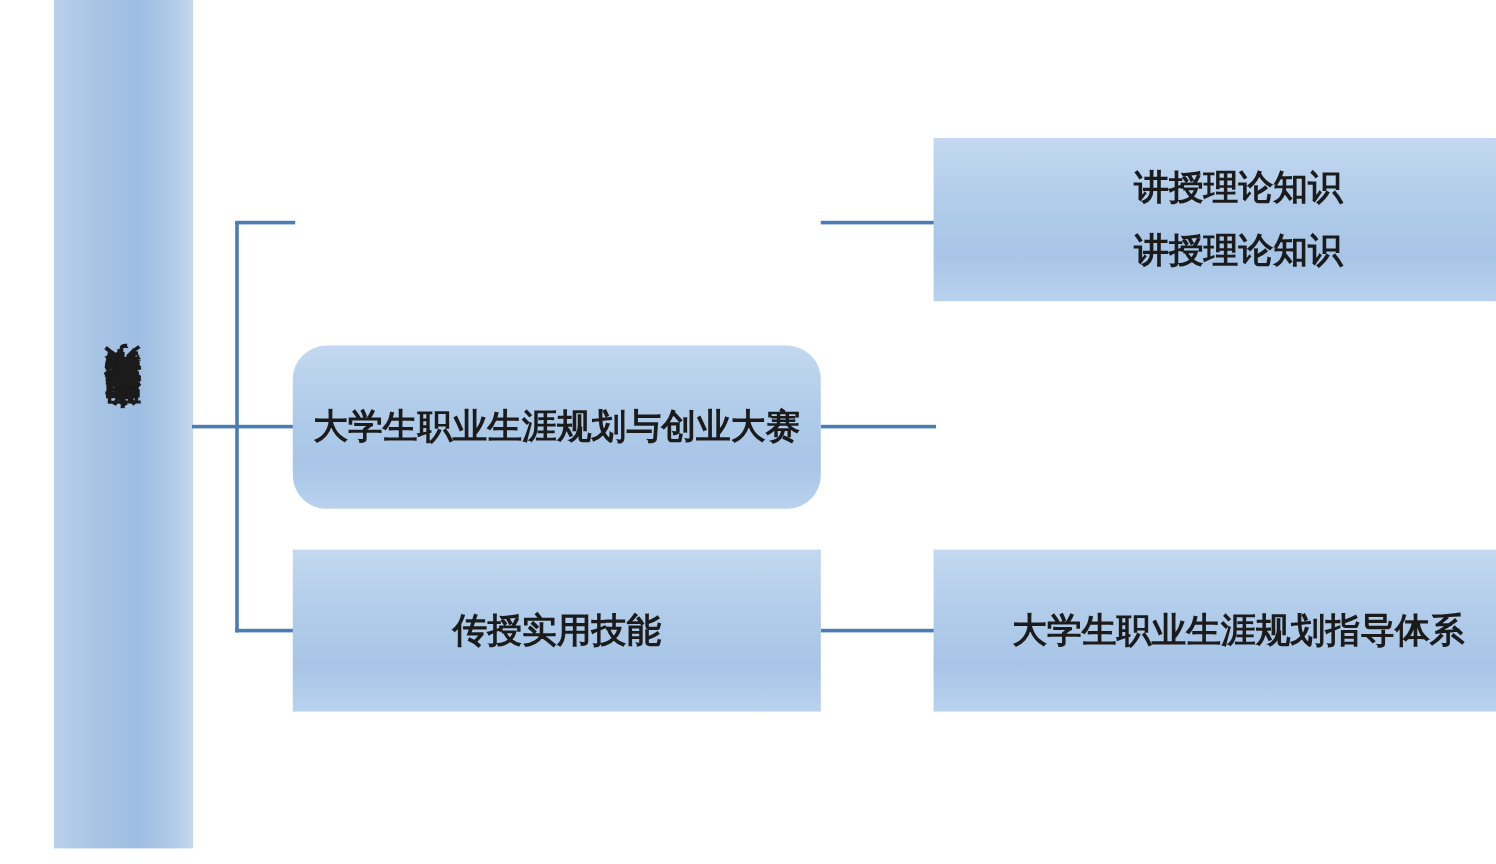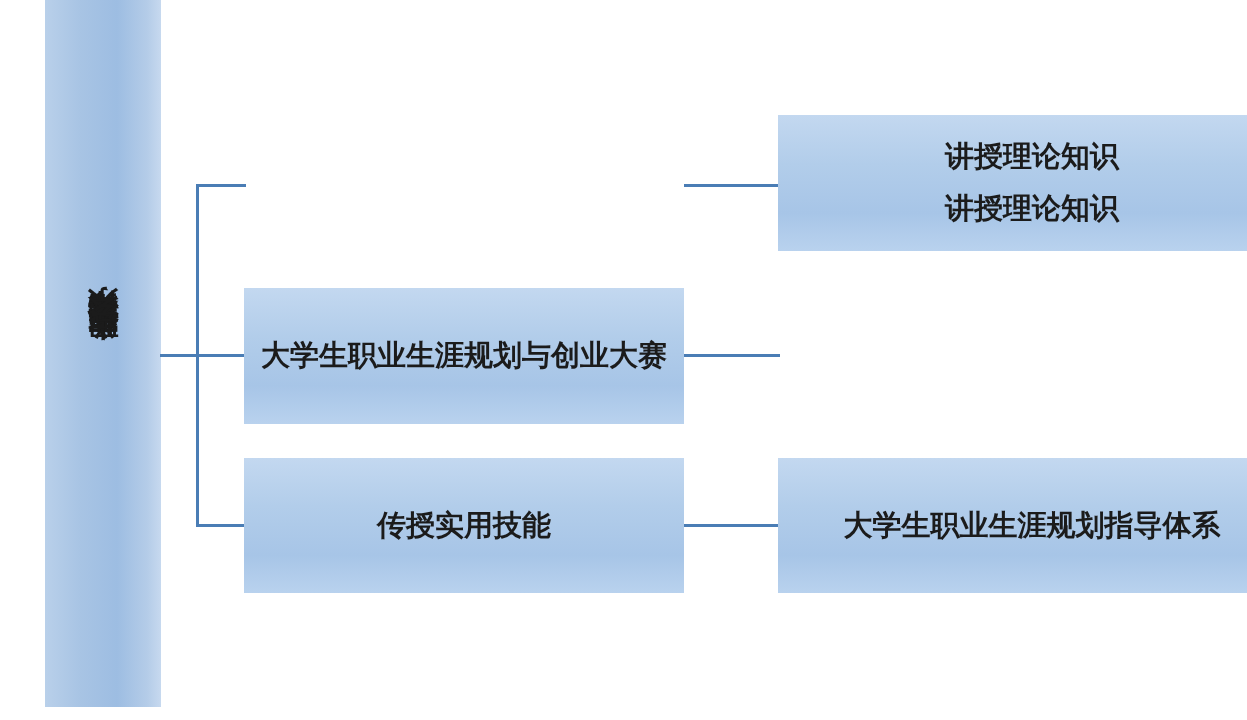--- a/index.html
+++ b/index.html
@@ -69,21 +69,21 @@
         #b2cdea 36%,
         #a7c5e7 72%,
         #b9d2ee 100%);
   }
   .node .node-text { display: block; width: 100%; }
 
   .left-col  { left: 244px; width: 440px; font-size: 29px; }
   .right-col { left: 778px; width: 508px; font-size: 29px; }
 
   .row1 { top: 115px;  height: 136px; }
-  .row2 { top: 288px;  height: 136px; }
+  .row2 { top: 288px;  height: 136px; border-radius: 28px; }
   .row3 { top: 458px;  height: 135px; }
 
   
   .stacked .line1 { display: block; }
   .stacked .line2 { display: block; margin-top: 16px; }
 
   
   .conn {
     position: absolute;
     background: #4a7db5;

